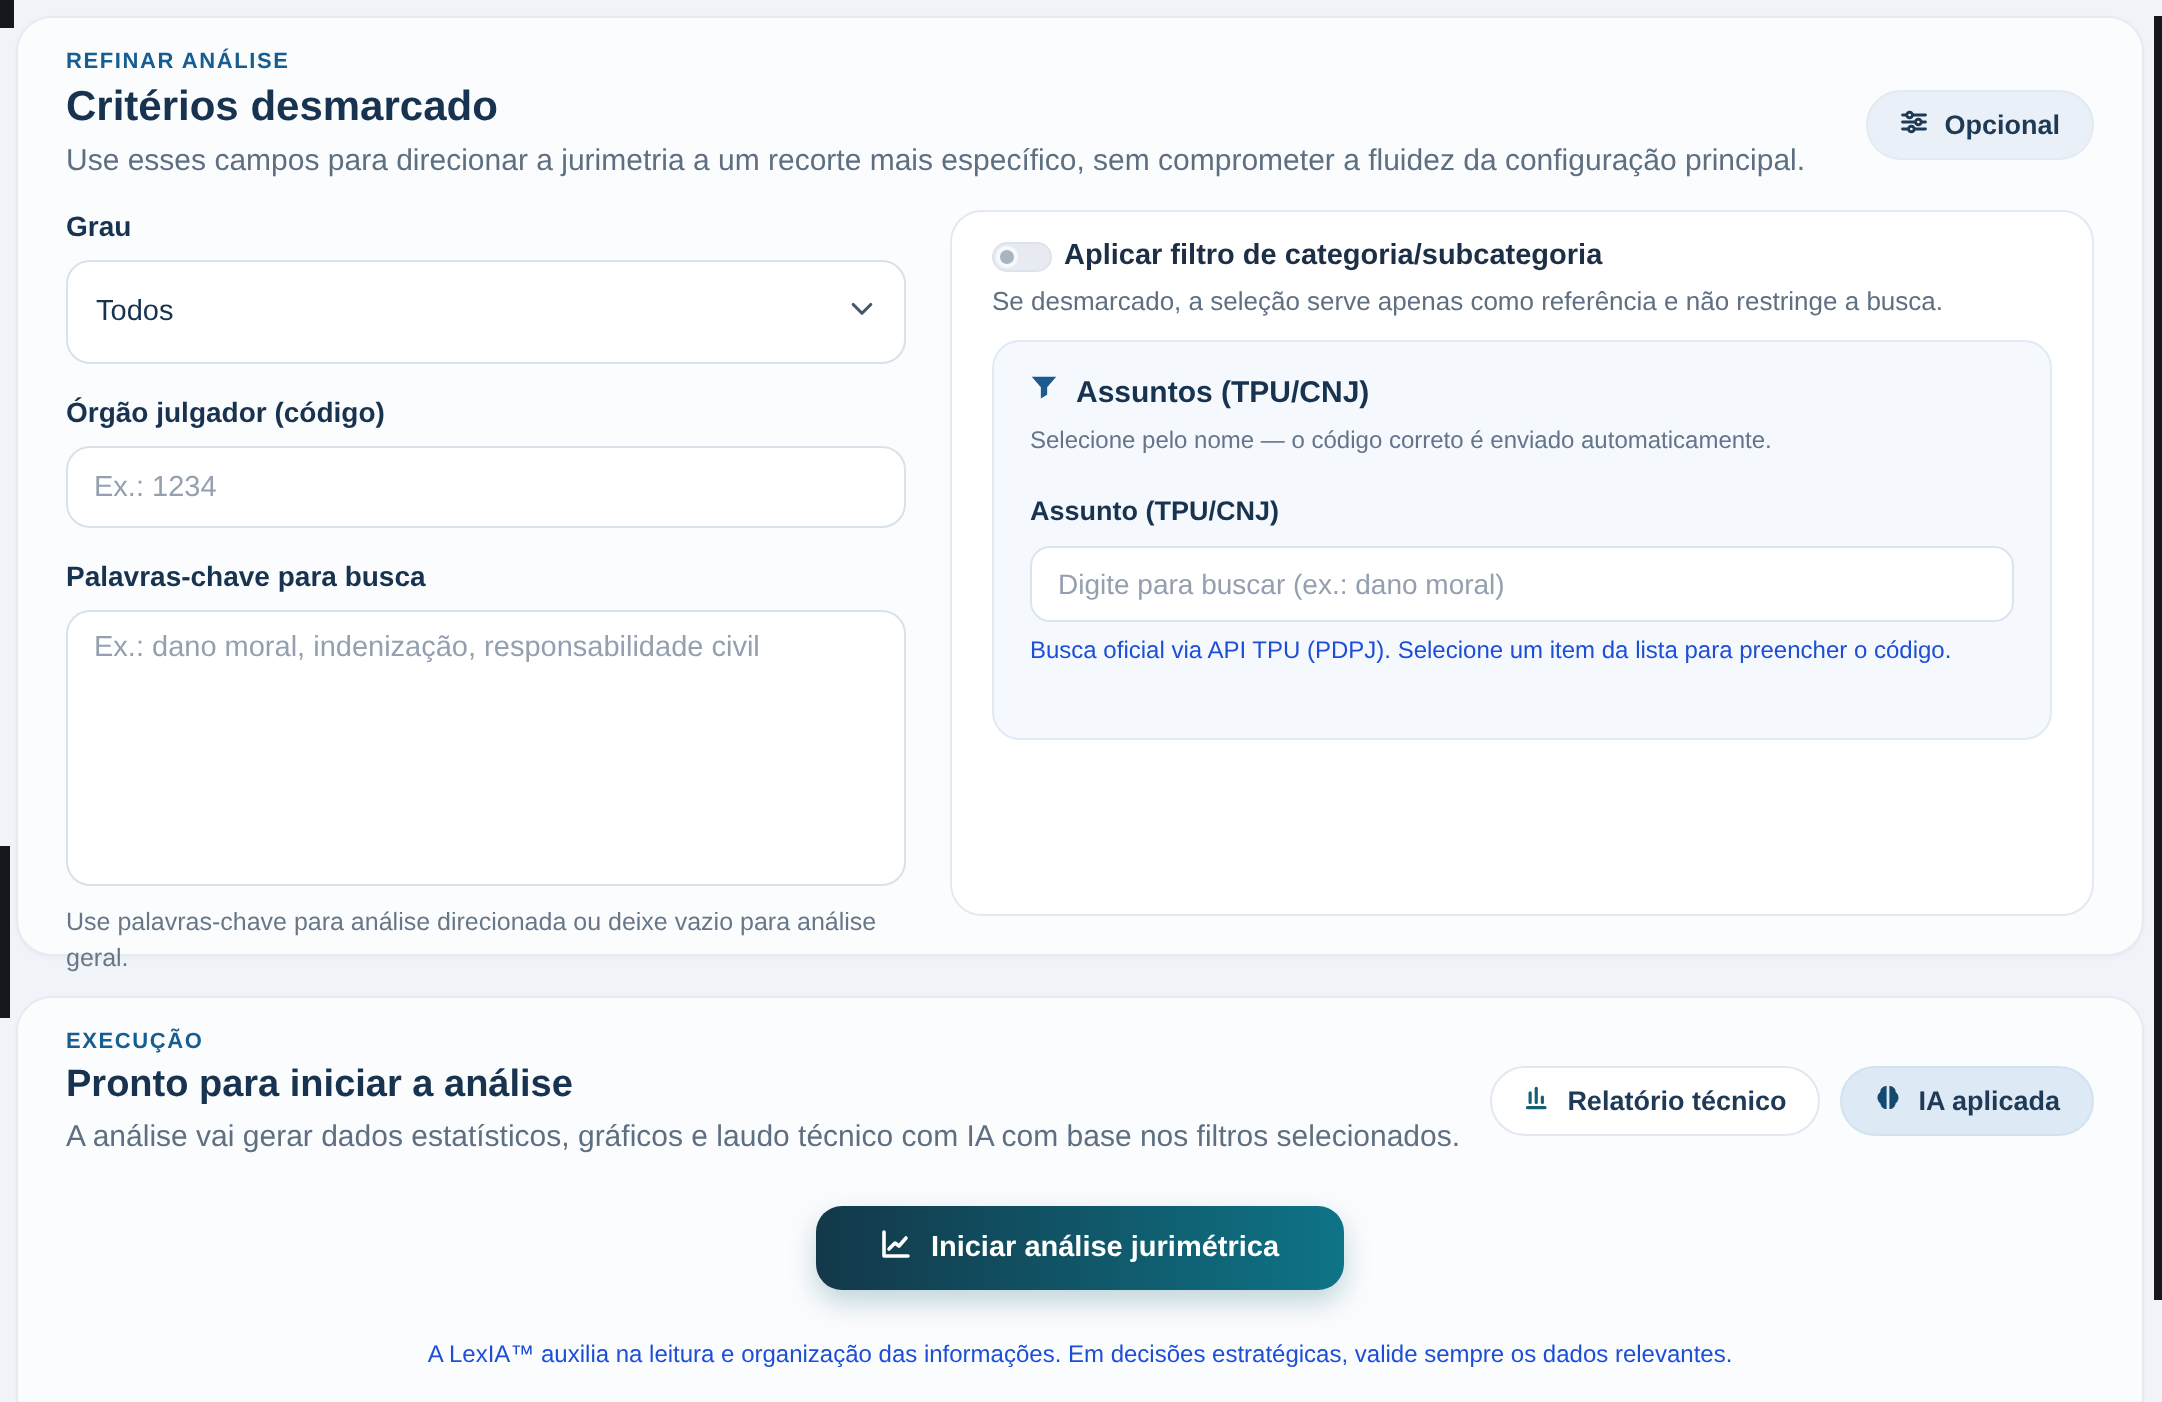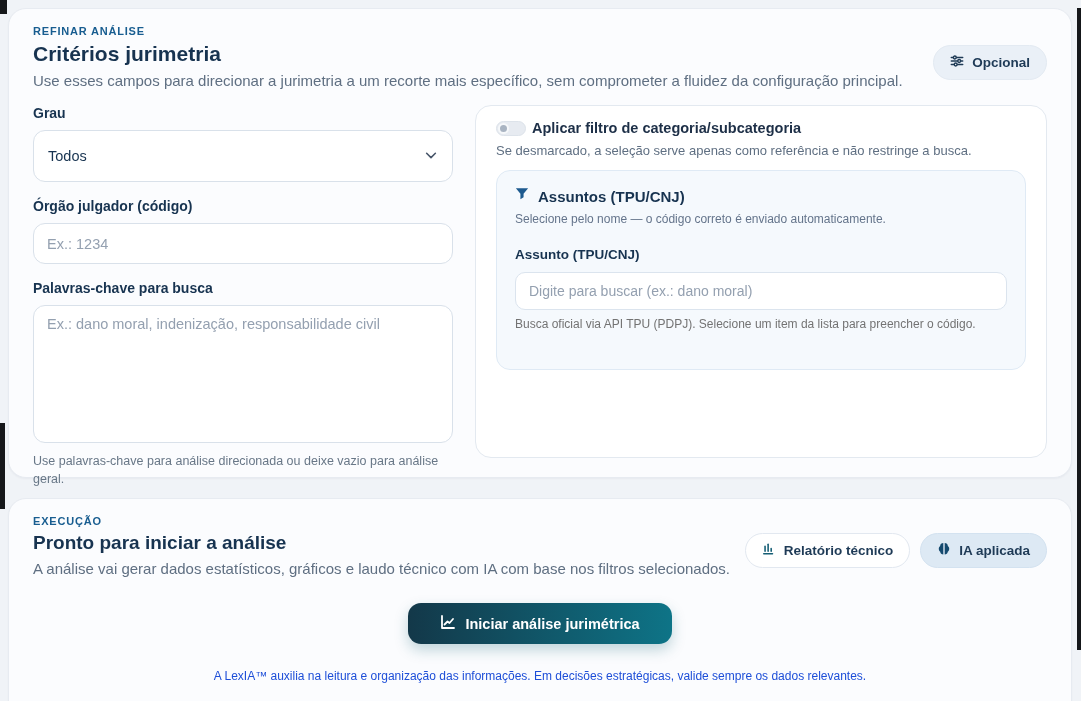--- a/index.html
+++ b/index.html
@@ -110,21 +110,21 @@
   .inner-title { font-size:15px; font-weight:bold; color:#173350; }
   .inner-sub { font-size:12px; color:#64748b; margin-top:7px; }
   .inner-label { font-size:13.5px; font-weight:bold; color:#173350; margin:21px 0 10px; }
   .inner-card input.control { height:38px; border-radius:10px; border-color:#dbe4ee; font-size:14px; }
   .code-row { display:flex; align-items:center; gap:5px; margin-top:10px; font-size:12px; color:#5f6f82; }
   .code-badge {
     display:inline-flex; align-items:center; justify-content:center;
     min-width:23px; height:15px; border-radius:999px;
     background:#4b5868; color:#e6eaf0; font-size:11px; font-weight:bold; line-height:1;
   }
-  .footnote-sm { font-size:12px; color:#737373; margin-top:7px; }
+  .footnote-sm { font-size:12px; color:#1d4ed8; margin-top:7px; }
 
   
   .badges { display:flex; gap:10px; align-items:center; margin-top:18px; }
   .cta-row { display:flex; justify-content:center; margin-top:26px; }
   .cta {
     display:inline-flex; align-items:center; gap:9px;
     background:linear-gradient(90deg,#133849,#0e7487);
     color:#ffffff; font-size:14.5px; font-weight:bold;
     border:none; border-radius:13px; padding:11px 32px;
     font-family:"Liberation Sans", "DejaVu Sans", sans-serif;
@@ -138,21 +138,21 @@
 <div class="screen">
 
   <div class="artifact tl"></div>
   <div class="artifact left"></div>
   <div class="artifact right"></div>
 
   <section class="section refine">
     <div class="header-row">
       <div>
         <div class="eyebrow">REFINAR ANÁLISE</div>
-        <div class="h1">Critérios jurimetria</div>
+        <div class="h1">Critérios desmarcado</div>
         <div class="sub">Use esses campos para direcionar a jurimetria a um recorte mais específico, sem comprometer a fluidez da configuração principal.</div>
       </div>
       <div class="pill" style="margin-top:20px;">
         <span>
           <svg width="14" height="14" viewBox="0 0 16 16" fill="none" stroke="#1e3a56" stroke-width="1.7" stroke-linecap="round">
             <line x1="1.5" y1="4" x2="14.5" y2="4"></line>
               <circle cx="5.5" cy="4" r="1.6" fill="#fff"></circle>
             <line x1="1.5" y1="8" x2="14.5" y2="8"></line>
               <circle cx="10.5" cy="8" r="1.6" fill="#fff"></circle>
             <line x1="1.5" y1="12" x2="14.5" y2="12"></line>

